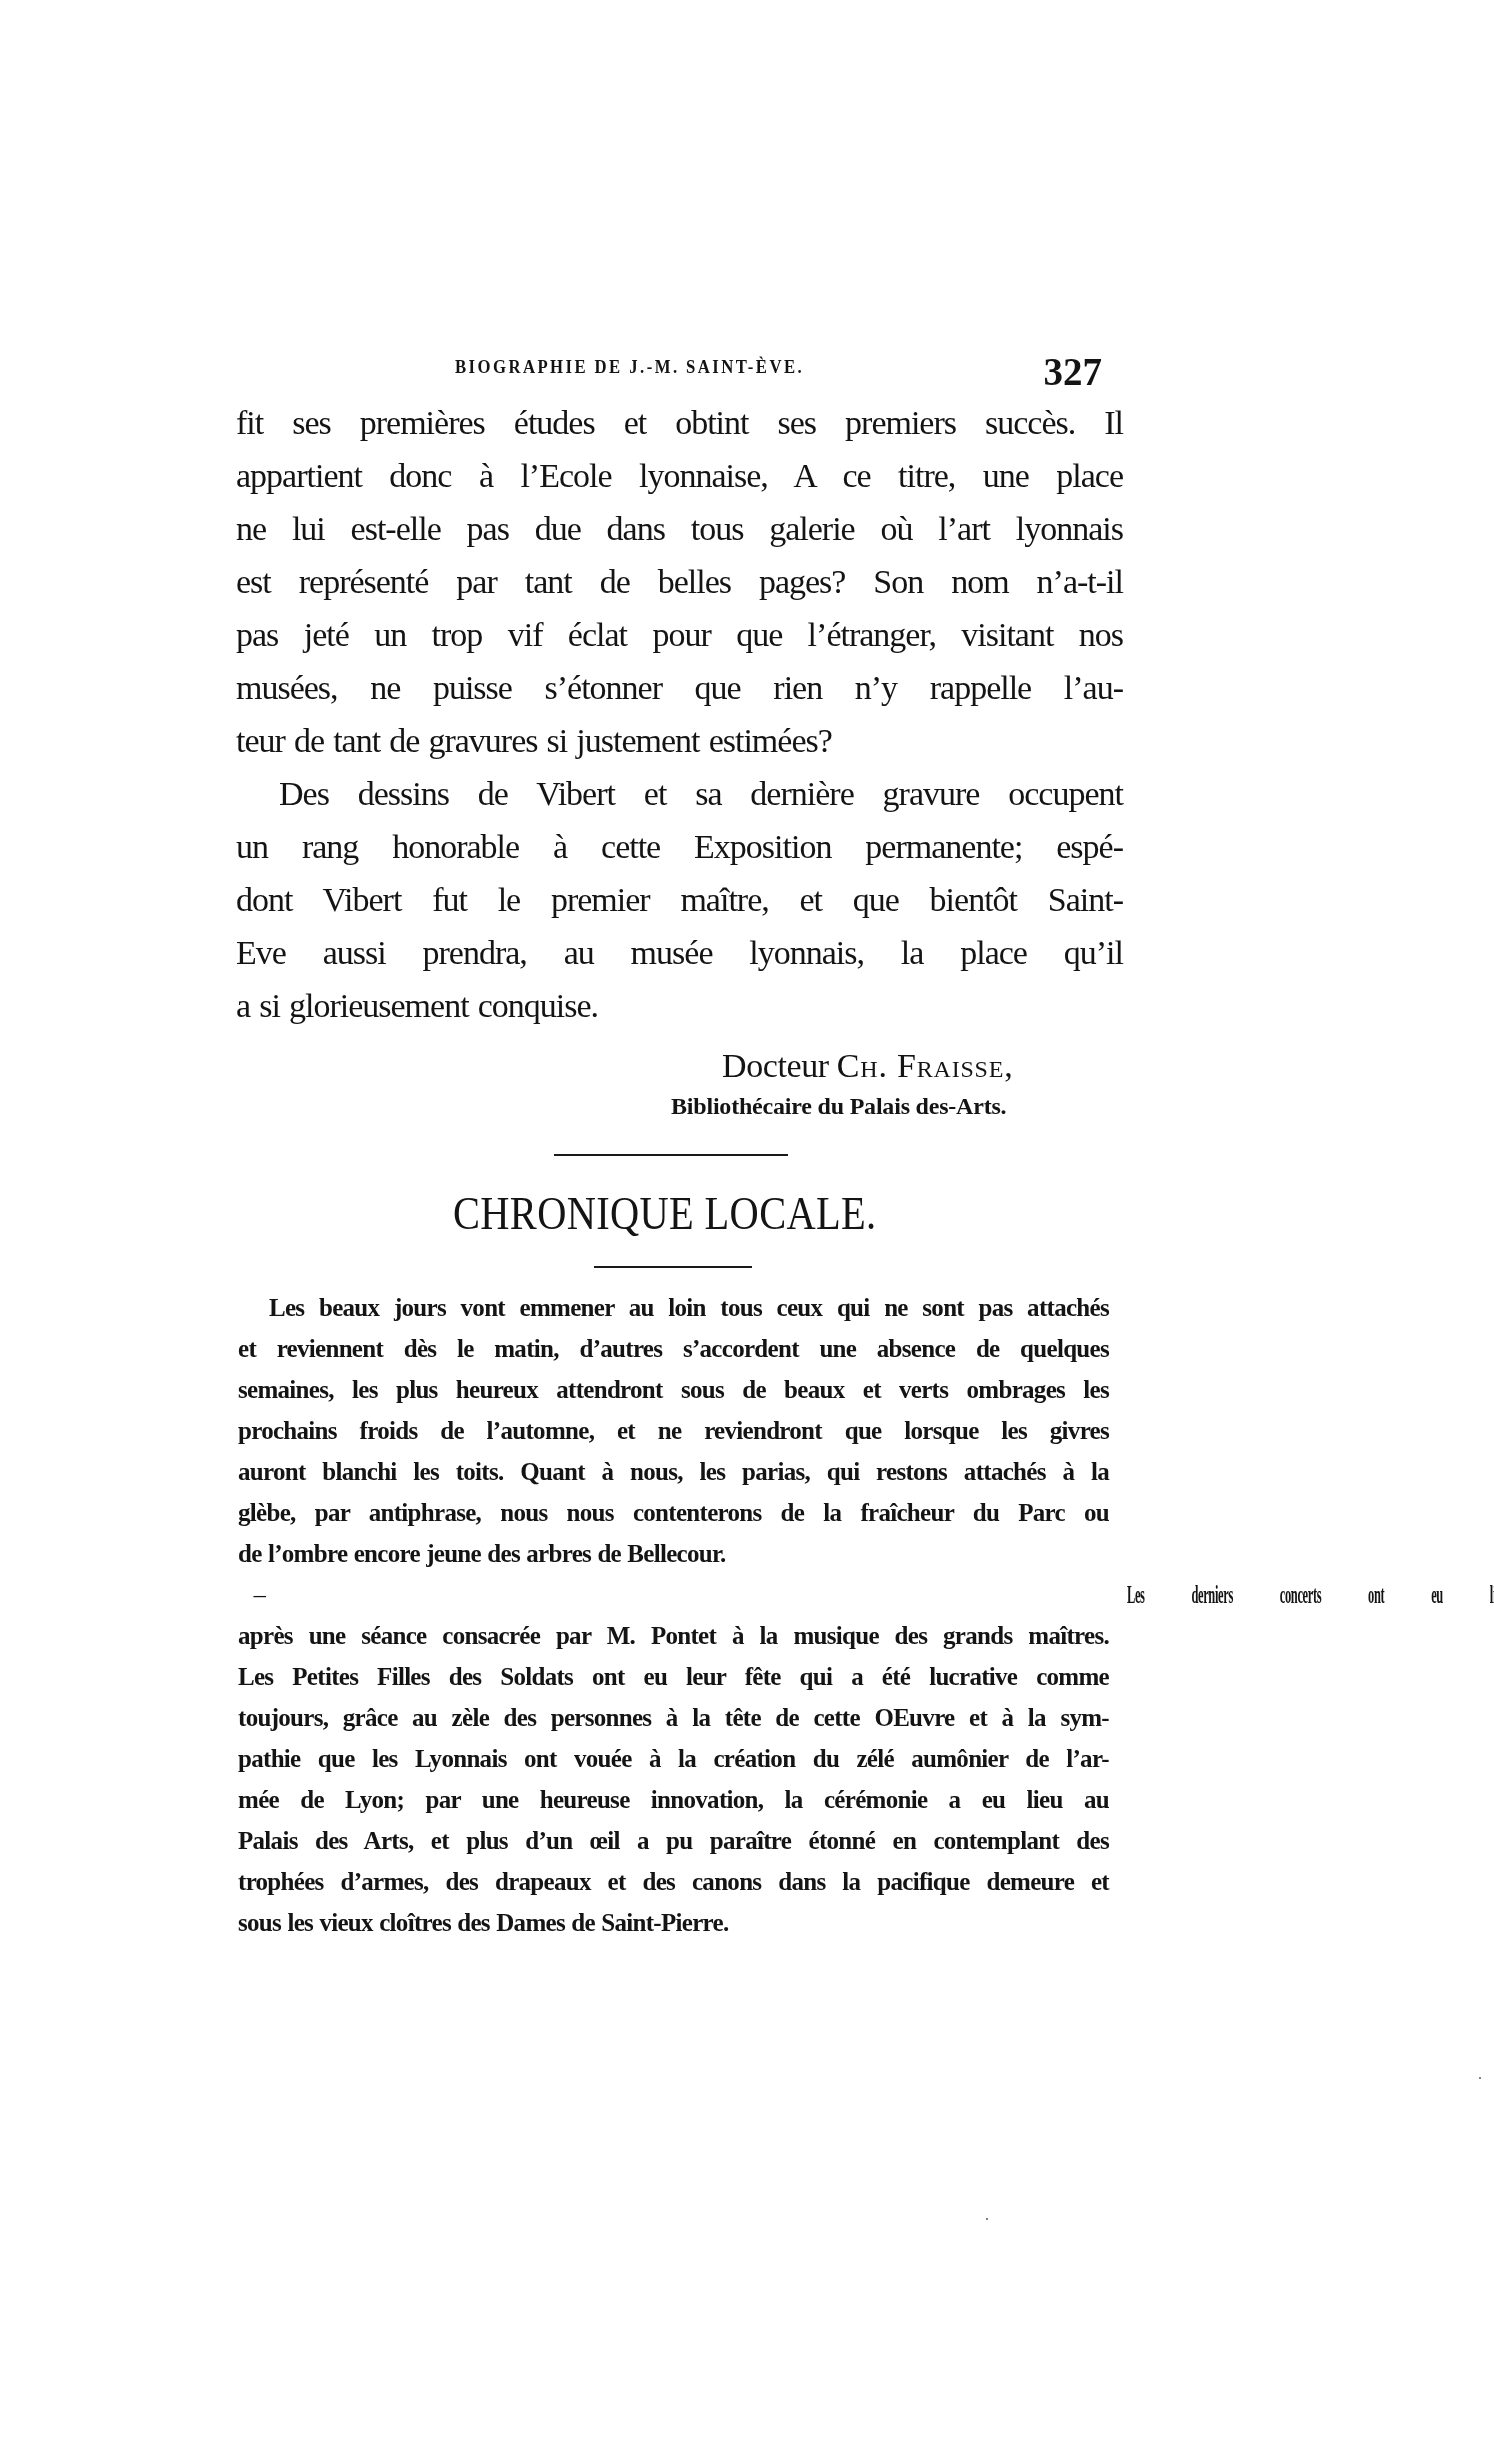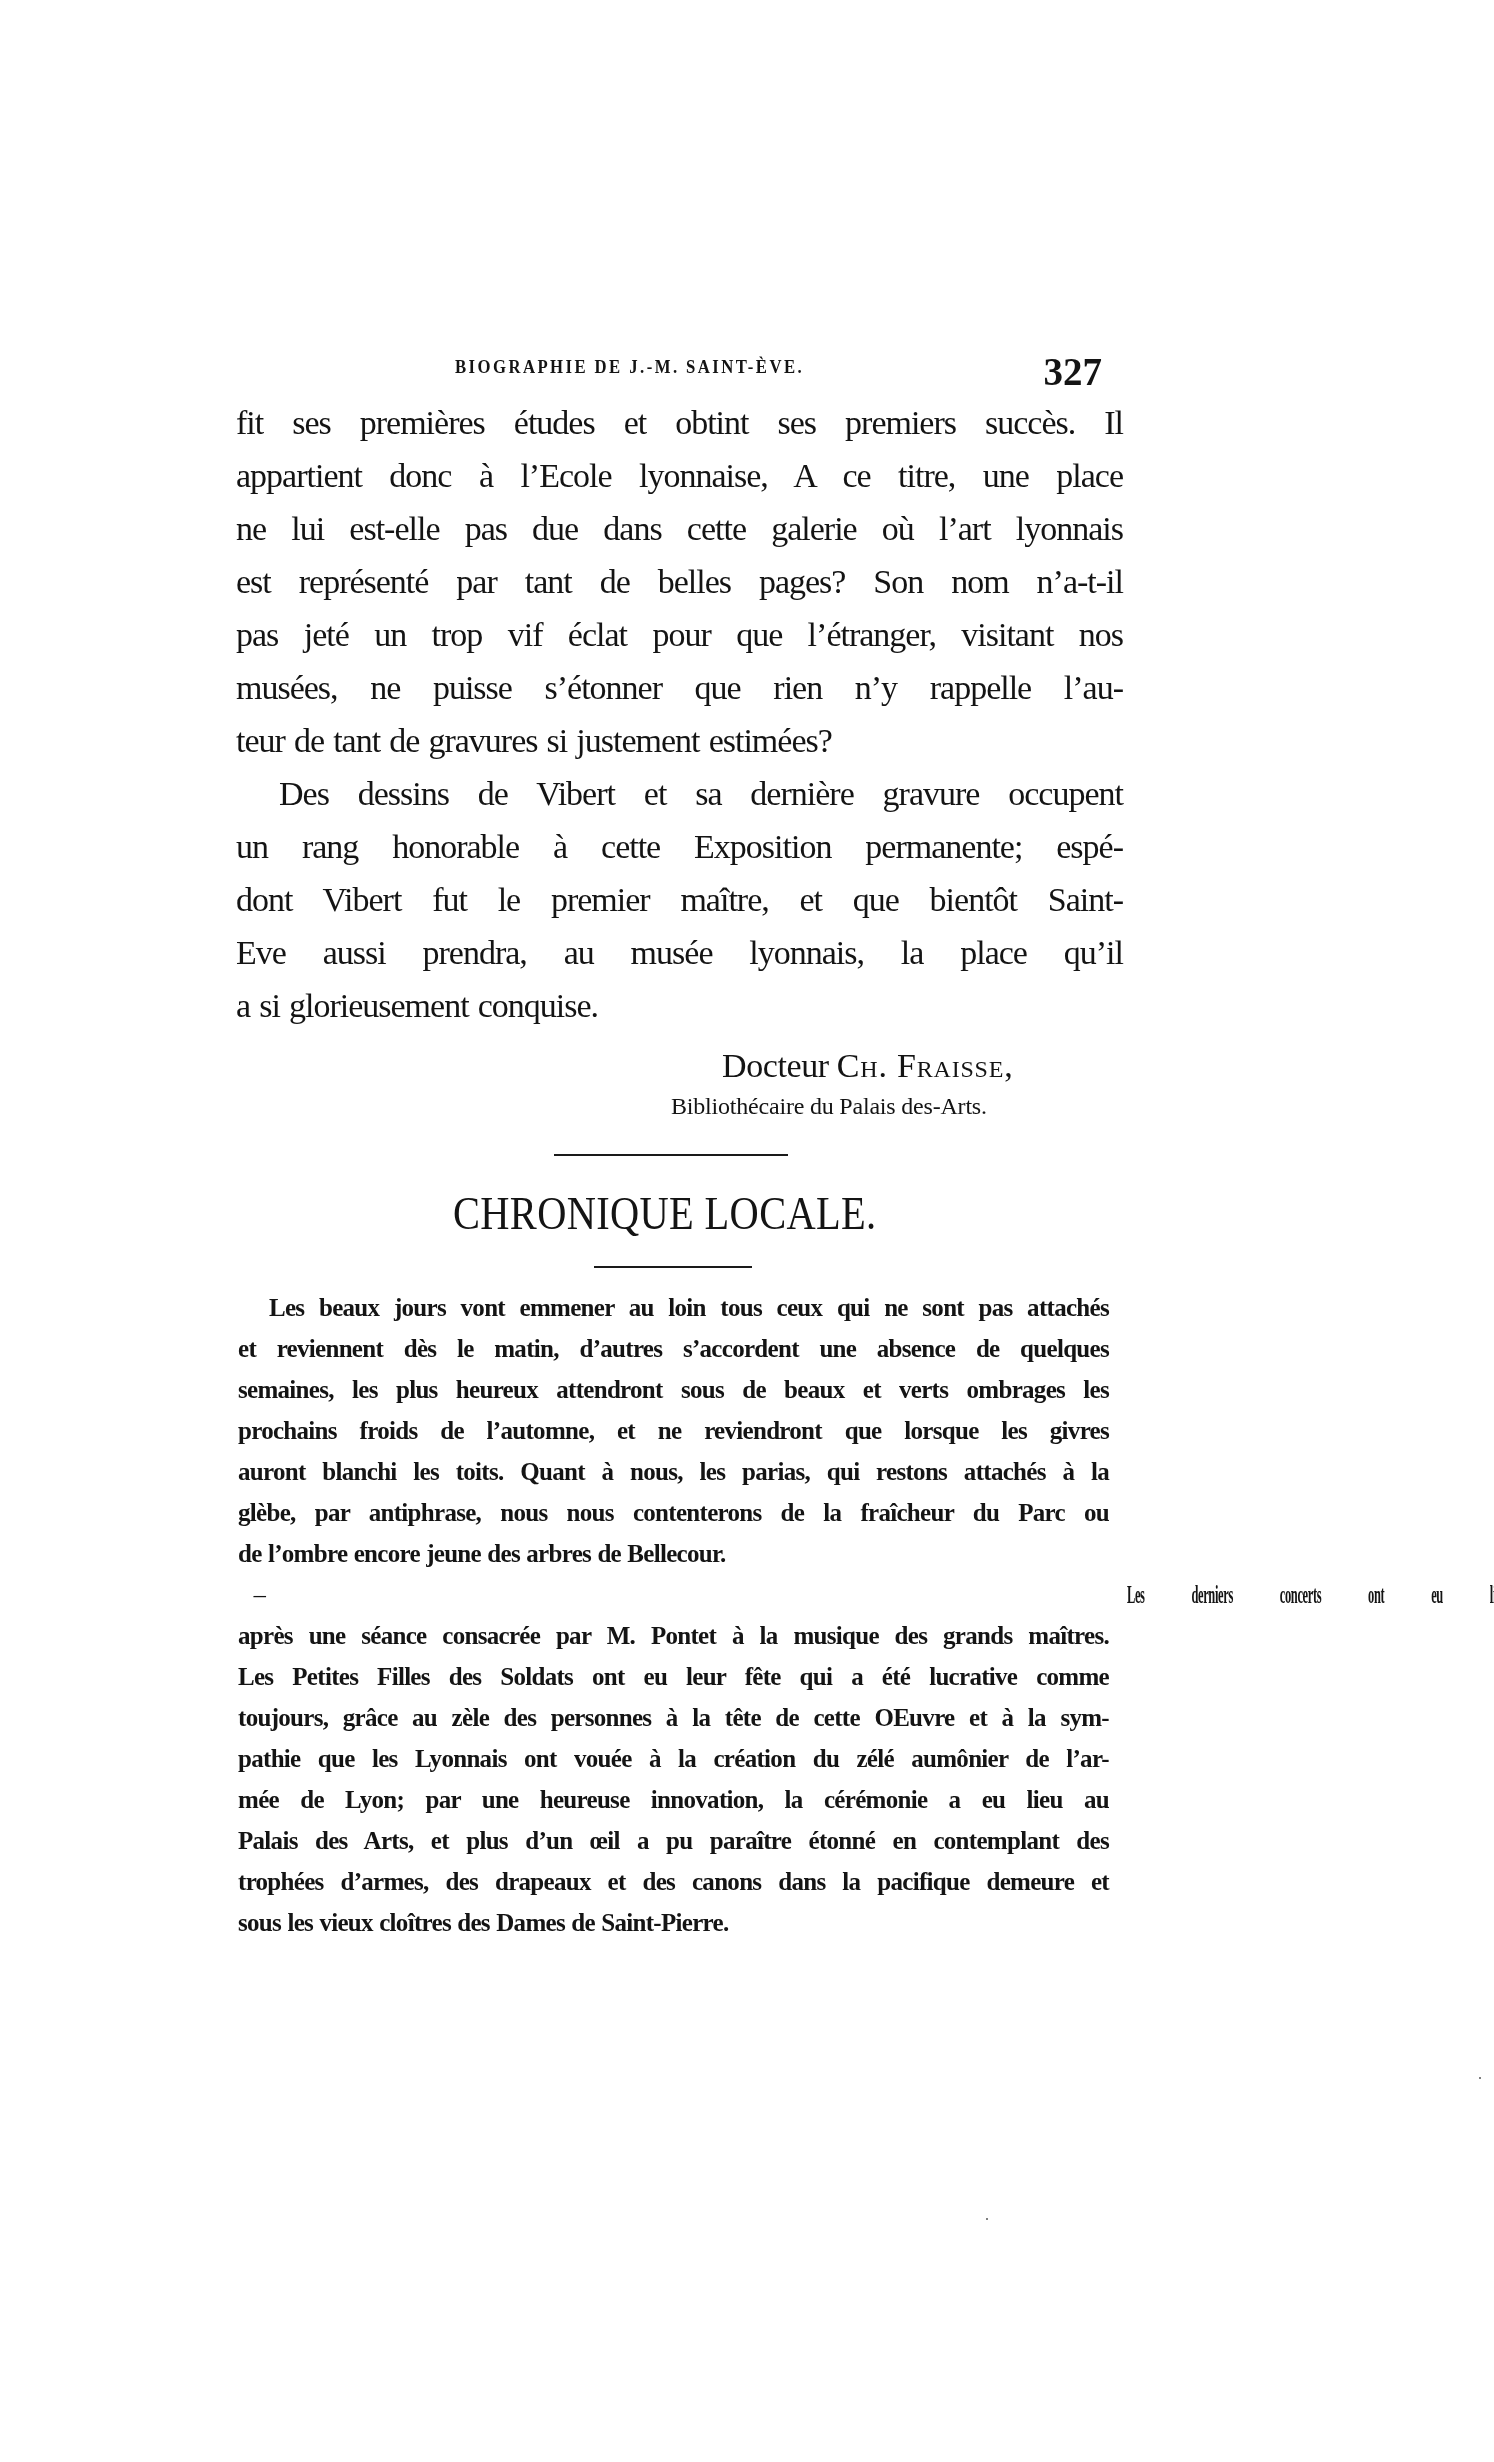--- a/index.html
+++ b/index.html
@@ -90,21 +90,21 @@
   }
   .signature .sc {
     font-variant: small-caps;
     letter-spacing: 0.8px;
   }
   .affiliation {
     position: absolute;
     left: 671px;
     top: 1093px;
     font-size: 24px;
-    font-weight: normal;
+    font-weight: bold;
     white-space: nowrap;
     letter-spacing: -0.2px;
   }
   
   .rule {
     position: absolute;
     height: 2.4px;
     background: #1a1a1a;
   }
   .rule-top {
@@ -171,21 +171,21 @@
 
   <div class="running-head">
     <span class="running-title">BIOGRAPHIE DE J.-M. SAINT-ÈVE.</span>
     <span class="page-number">327</span>
   </div>
 
   <div class="body-text">
     <div>
       <span class="line cond" style="white-space: nowrap;">fit ses premières études et obtint ses premiers succès. Il</span>
       <span class="line cond" style="white-space: nowrap;">appartient donc à l’Ecole lyonnaise, A ce titre, une place</span>
-      <span class="line cond" style="white-space: nowrap;">ne lui est-elle pas due dans cette galerie où l’art lyonnais</span>
+      <span class="line cond" style="white-space: nowrap;">ne lui est-elle pas due dans tous galerie où l’art lyonnais</span>
       <span class="line cond" style="white-space: nowrap;">est représenté par tant de belles pages? Son nom n’a-t-il</span>
       <span class="line cond" style="white-space: nowrap;">pas jeté un trop vif éclat pour que l’étranger, visitant nos</span>
       <span class="line cond" style="white-space: nowrap;">musées, ne puisse s’étonner que rien n’y rappelle l’au-</span>
       <span class="line cond last" style="white-space: nowrap;">teur de tant de gravures si justement estimées?</span>
     </div>
     <div>
       <span class="line cond indent" style="white-space: nowrap;">Des dessins de Vibert et sa dernière gravure occupent</span>
       <span class="line cond" style="white-space: nowrap;">un rang honorable à cette Exposition permanente; espé-</span>
       <span class="line cond" style="white-space: nowrap;">dont Vibert fut le premier maître, et que bientôt Saint-</span>
       <span class="line cond" style="white-space: nowrap;">Eve aussi prendra, au musée lyonnais, la place qu’il</span>

